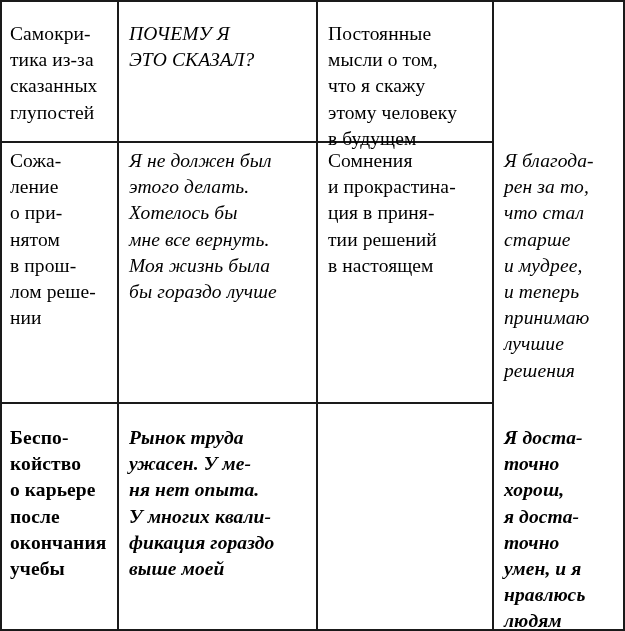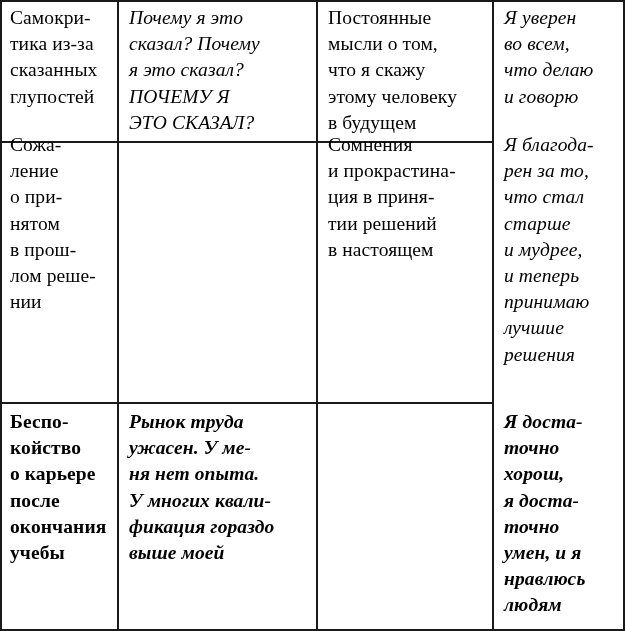--- a/index.html
+++ b/index.html
@@ -67,20 +67,21 @@
   }
   .row-rule-1 { top: 141px; }
   .row-rule-2 { top: 402px; }
 
   
   .cell {
     position: absolute;
     box-sizing: border-box;
     padding: 0;
     white-space: pre-line;
+    margin-top: 16px;
   }
 
   .cell-trigger,
   .cell-behavior {
     font-style: normal;
     font-size: 19.5px;
     line-height: 26.2px;
     letter-spacing: 0.1px;
   }
 
@@ -124,44 +125,44 @@
   <div class="col-rule col-rule-3"></div>
 
   <div class="row-rule row-rule-1"></div>
   <div class="row-rule row-rule-2"></div>
 
   <div class="cell cell-trigger c1 r1">Самокри-
 тика из-за
 сказанных
 глупостей</div>
 
-  <div class="cell cell-thought c2 r1"><span>Почему я это
-сказал? Почему
-я это сказал?</span><span class="shout">ПОЧЕМУ Я
+  <div class="cell cell-thought c2 r1"><span class="shout">ПОЧЕМУ Я
 ЭТО СКАЗАЛ?</span></div>
 
   <div class="cell cell-behavior c3 r1">Постоянные
 мысли о том,
 что я скажу
 этому человеку
 в будущем</div>
 
-  <div class="cell cell-affirmation c4 r1">Я уверен
-во всем,
-что делаю
-и говорю</div>
 
   <div class="cell cell-trigger c1 r2">Сожа-
 ление
 о при-
 нятом
 в прош-
 лом реше-
 нии</div>
 
+  <div class="cell cell-thought c2 r2">Я не должен был
+этого делать.
+Хотелось бы
+мне все вернуть.
+Моя жизнь была
+бы гораздо лучше</div>
 
   <div class="cell cell-affirmation c4 r2">Я благода-
 рен за то,
 что стал
 старше
 и мудрее,
 и теперь
 принимаю
 лучшие
 решения</div>

